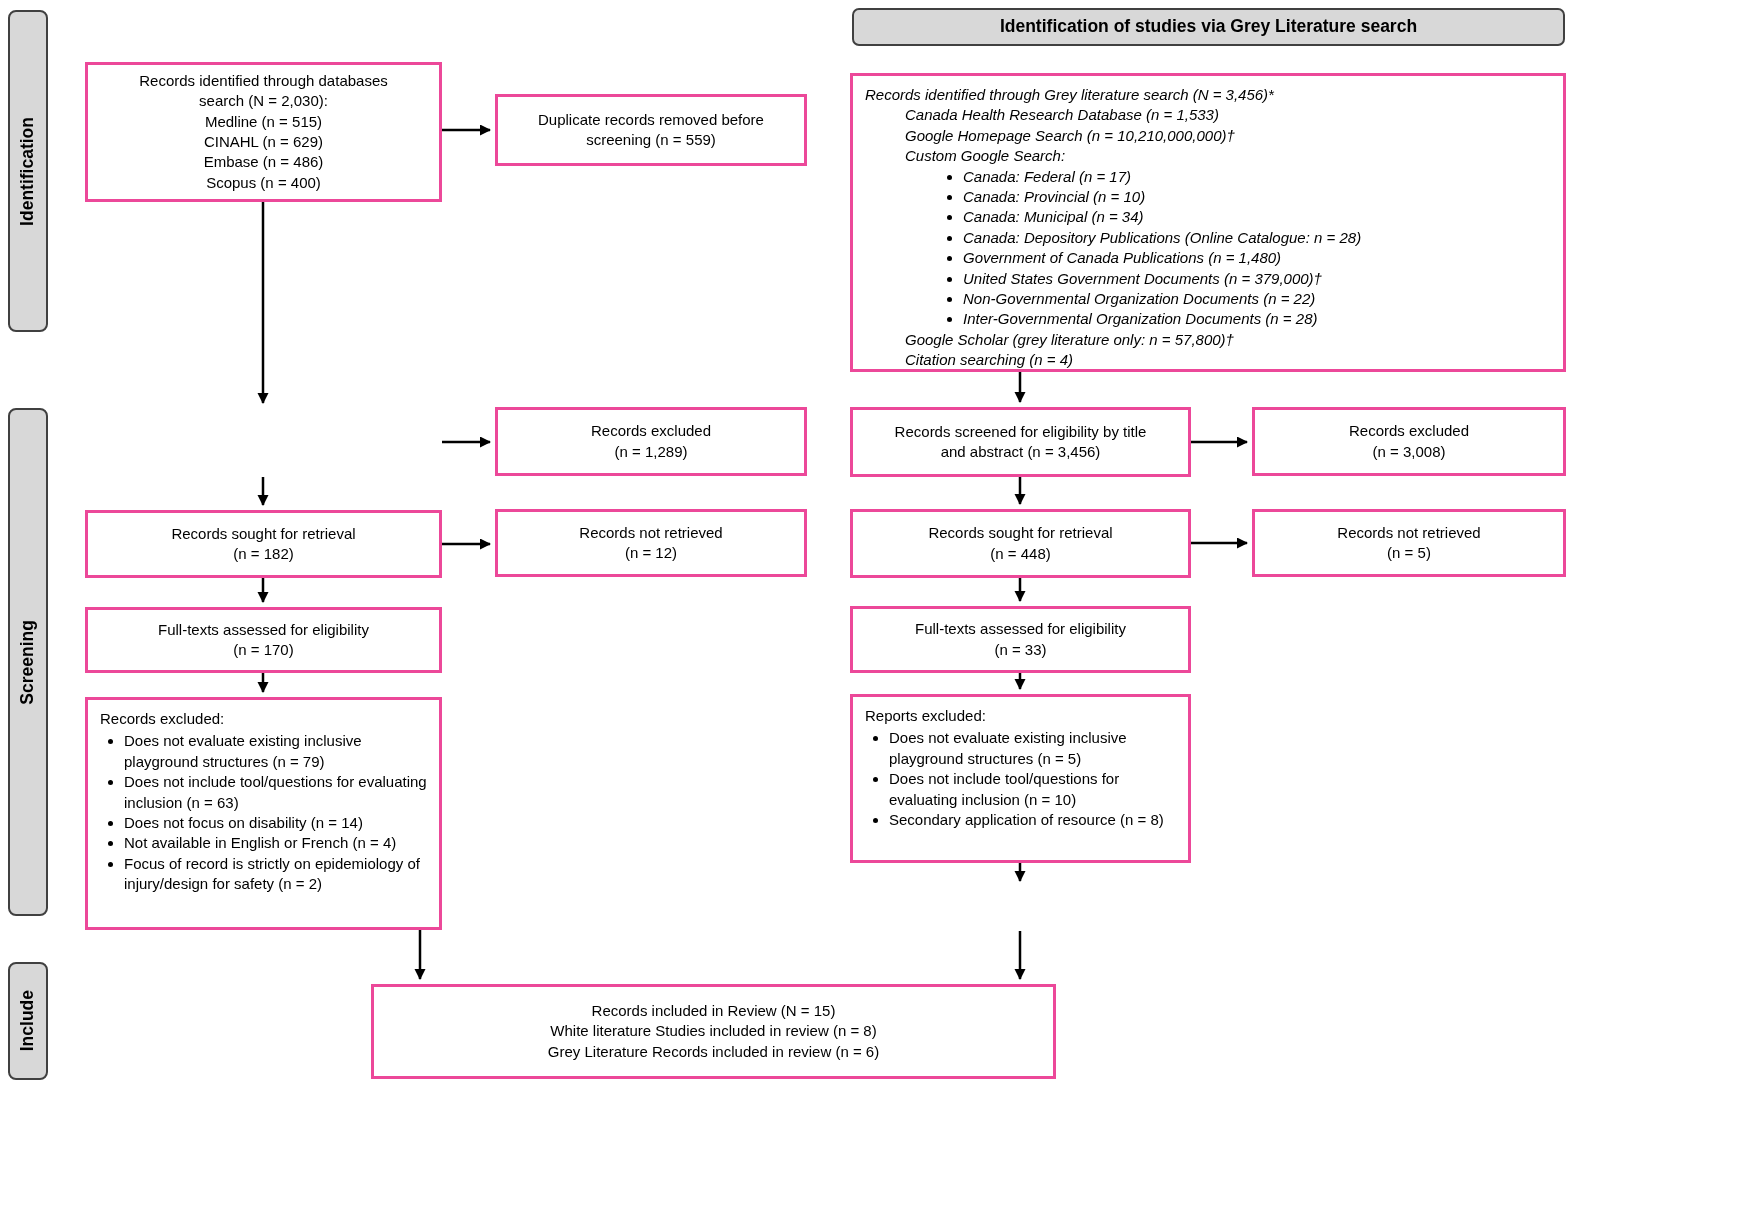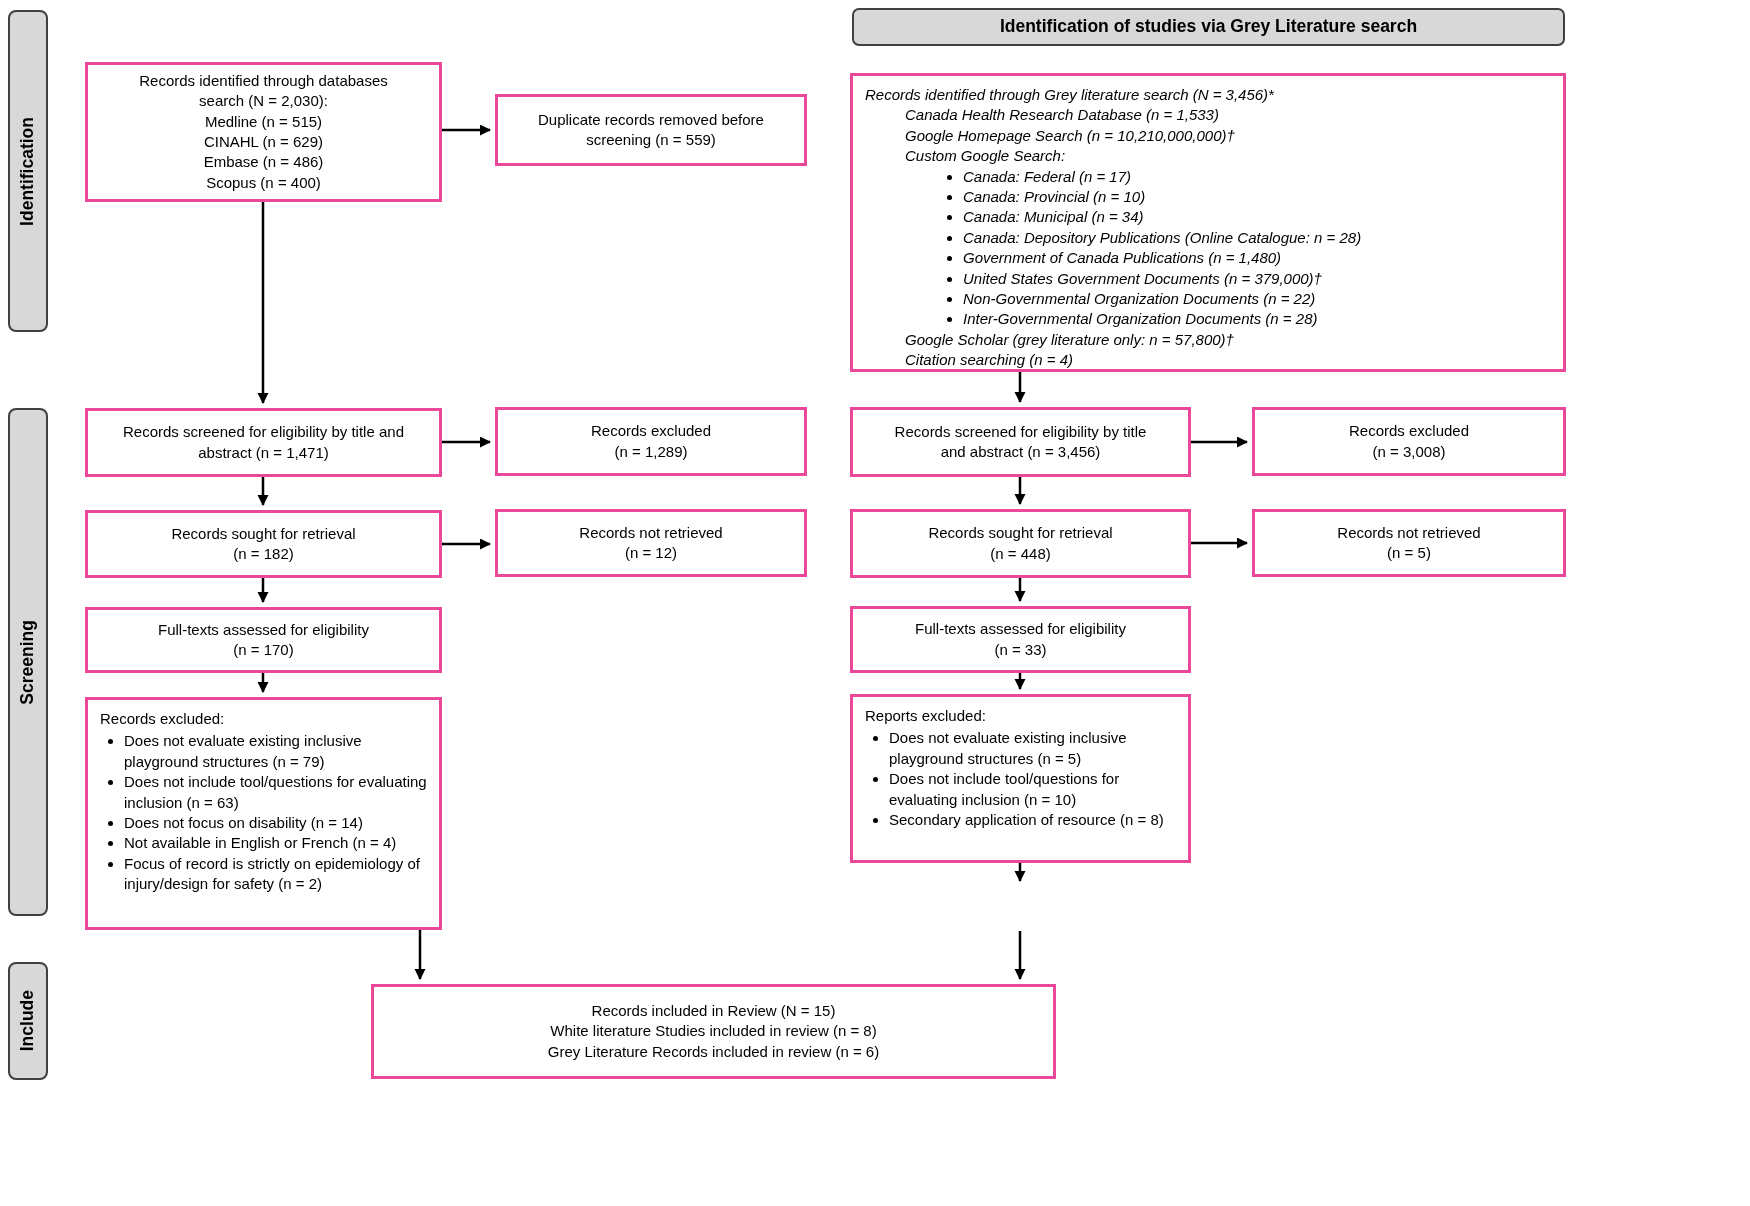--- a/index.html
+++ b/index.html
@@ -98,22 +98,20 @@
   <div class="hdr" style="left:852px; top:8px; width:713px; height:38px;">Identification of studies via Grey Literature search</div>
 
   <div class="fbox" style="left:85px; top:62px; width:357px; height:140px;">Records identified through databases
 search (N = 2,030):
 Medline (n = 515)
 CINAHL (n = 629)
 Embase (n = 486)
 Scopus (n = 400)</div>
   <div class="fbox" style="left:495px; top:94px; width:312px; height:72px;">Duplicate records removed before
 screening (n = 559)</div>
-  <div class="fbox" style="left:85px; top:408px; width:357px; height:69px;">Records screened for eligibility by title and
-abstract (n = 1,471)</div>
   <div class="fbox" style="left:495px; top:407px; width:312px; height:69px;">Records excluded
 (n = 1,289)</div>
   <div class="fbox" style="left:85px; top:510px; width:357px; height:68px;">Records sought for retrieval
 (n = 182)</div>
   <div class="fbox" style="left:495px; top:509px; width:312px; height:68px;">Records not retrieved
 (n = 12)</div>
   <div class="fbox" style="left:85px; top:607px; width:357px; height:66px;">Full-texts assessed for eligibility
 (n = 170)</div>
 
   <div class="fbox lbox" style="left:85px; top:697px; width:357px; height:233px;">

